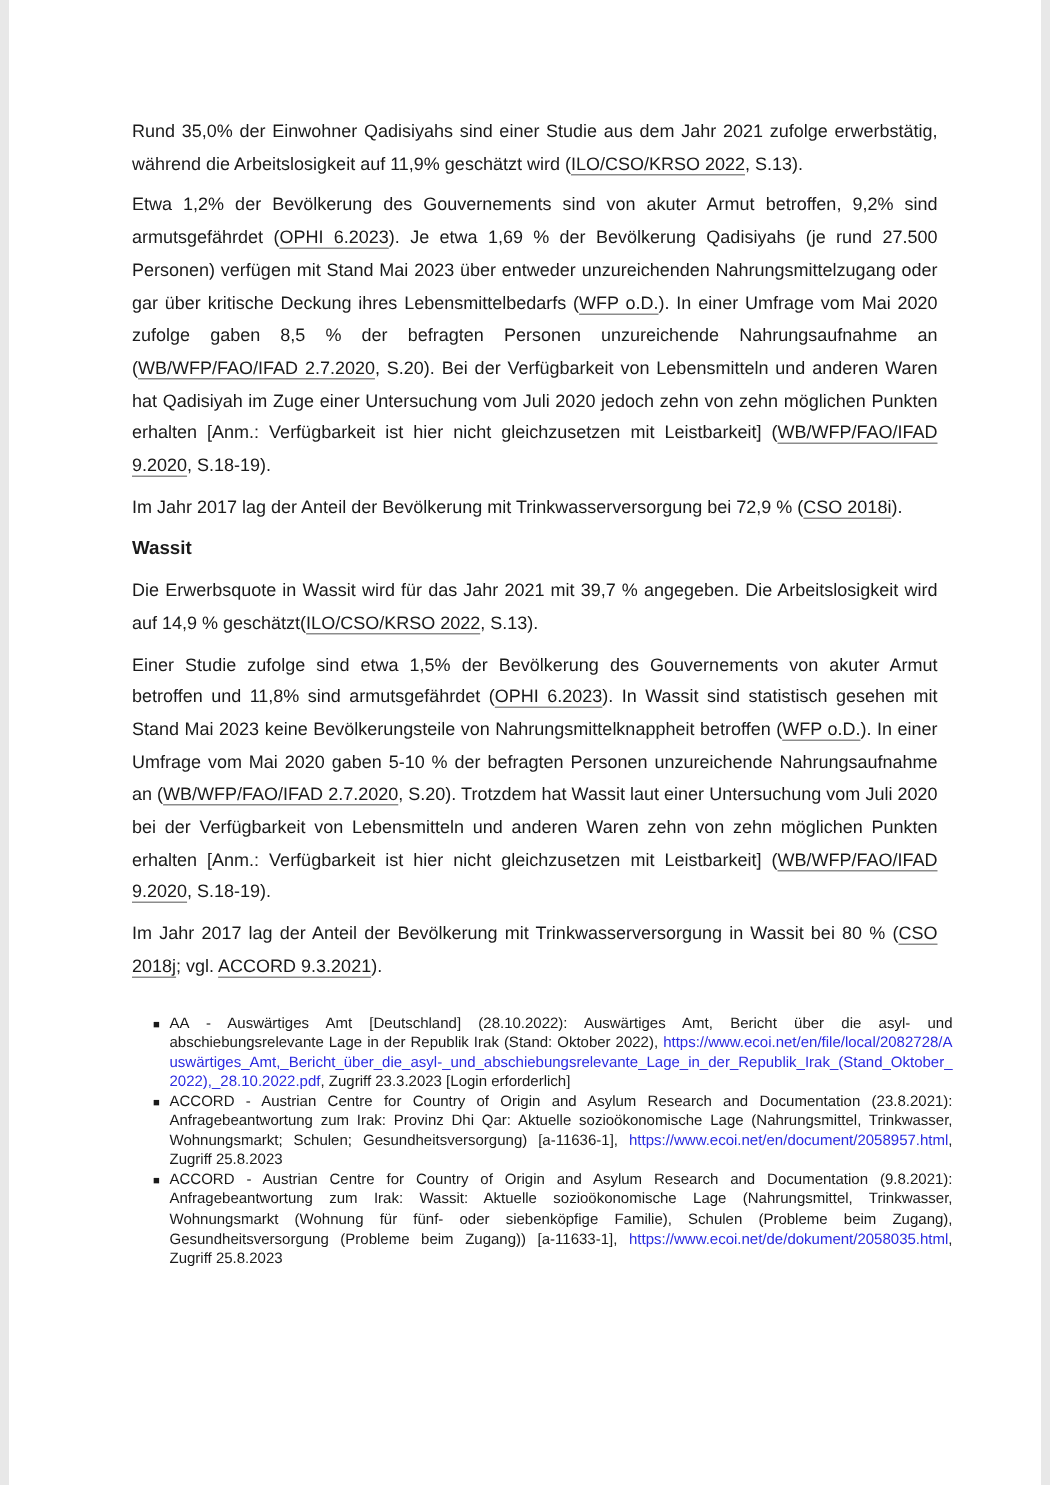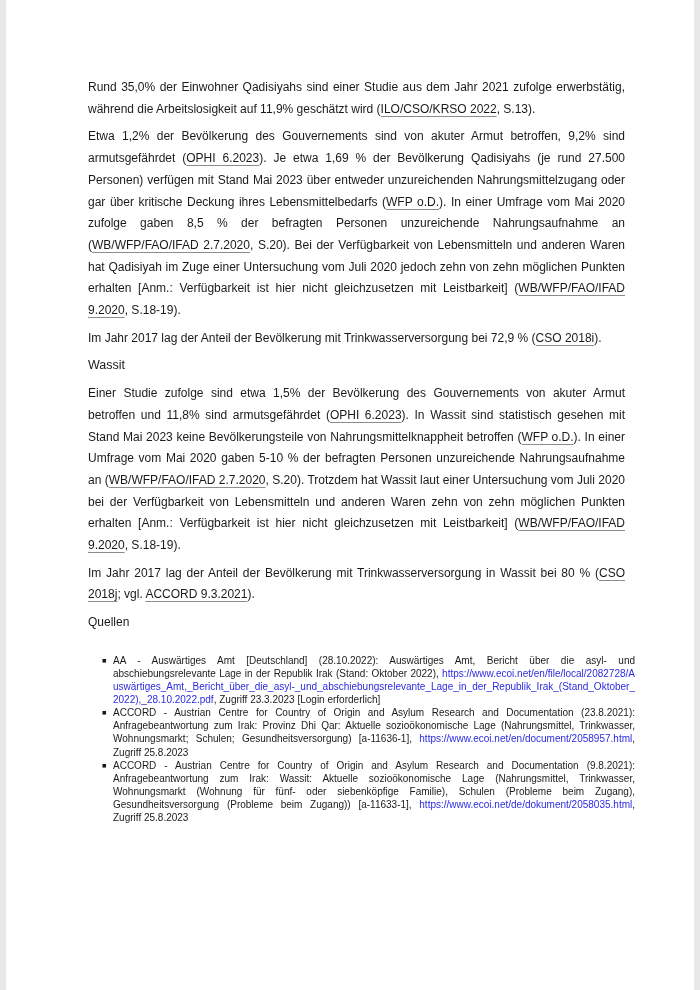--- a/index.html
+++ b/index.html
@@ -20,21 +20,21 @@
   .para {
     font-size:12px;
     line-height:21.7px;
     text-align:justify;
     margin:0 0 6px 0;
     hyphens:manual;
   }
   .section-heading {
     font-size:12.5px;
     line-height:21.7px;
-    font-weight:400;
+    font-weight:700;
     margin:0 0 6px 0;
   }
   .quellen-label {
     text-align:left;
     margin:0;
   }
   ul.sources {
     list-style:none;
     margin:20px 0 0 13px;
     padding:0;
@@ -81,23 +81,23 @@
 </head>
 <body>
 
 <div class="page">
   <div class="content">
     <div id="doc-blocks">
         <p class="para">Rund 35,0% der Einwohner Qadisiyahs sind einer Studie aus dem Jahr 2021 zufolge erwerbs­tätig, während die Arbeitslosigkeit auf 11,9% geschätzt wird (<a class="ref-link">ILO/CSO/KRSO 2022</a>, S.13).</p>
         <p class="para">Etwa 1,2% der Bevölkerung des Gouvernements sind von akuter Armut betroffen, 9,2% sind armutsgefährdet (<a class="ref-link">OPHI 6.2023</a>). Je etwa 1,69 % der Bevölkerung Qadisiyahs (je rund 27.500 Personen) verfügen mit Stand Mai 2023 über entweder unzureichenden Nahrungsmittelzugang oder gar über kritische Deckung ihres Lebensmittelbedarfs (<a class="ref-link">WFP o.D.</a>). In einer Umfrage vom Mai 2020 zufolge gaben 8,5 % der befragten Personen unzureichende Nahrungsaufnahme an (<a class="ref-link">WB/WFP/FAO/IFAD 2.7.2020</a>, S.20). Bei der Verfügbarkeit von Lebensmitteln und anderen Waren hat Qadisiyah im Zuge einer Untersuchung vom Juli 2020 jedoch zehn von zehn mögli­chen Punkten erhalten [Anm.: Verfügbarkeit ist hier nicht gleichzusetzen mit Leistbarkeit] (<a class="ref-link">WB/WFP/FAO/IFAD 9.2020</a>, S.18-19).</p>
         <p class="para">Im Jahr 2017 lag der Anteil der Bevölkerung mit Trinkwasserversorgung bei 72,9 % (<a class="ref-link">CSO 2018i</a>).</p>
         <h2 class="section-heading">Wassit</h2>
+        <p class="para">Die Erwerbsquote in Wassit wird für das Jahr 2021 mit 39,7 % angegeben. Die Arbeitslosigkeit wird auf 14,9 % geschätzt(<a class="ref-link">ILO/CSO/KRSO 2022</a>, S.13).</p>
         <p class="para">Einer Studie zufolge sind etwa 1,5% der Bevölkerung des Gouvernements von akuter Armut betroffen und 11,8% sind armutsgefährdet (<a class="ref-link">OPHI 6.2023</a>). In Wassit sind statistisch gesehen mit Stand Mai 2023 keine Bevölkerungsteile von Nahrungsmittelknappheit betroffen (<a class="ref-link">WFP o.D.</a>). In einer Umfrage vom Mai 2020 gaben 5-10 % der befragten Personen unzureichende Nah­rungsaufnahme an (<a class="ref-link">WB/WFP/FAO/IFAD 2.7.2020</a>, S.20). Trotzdem hat Wassit laut einer Un­tersuchung vom Juli 2020 bei der Verfügbarkeit von Lebensmitteln und anderen Waren zehn von zehn möglichen Punkten erhalten [Anm.: Verfügbarkeit ist hier nicht gleichzusetzen mit Leistbarkeit] (<a class="ref-link">WB/WFP/FAO/IFAD 9.2020</a>, S.18-19).</p>
         <p class="para">Im Jahr 2017 lag der Anteil der Bevölkerung mit Trinkwasserversorgung in Wassit bei 80 % (<a class="ref-link">CSO 2018j</a>; vgl. <a class="ref-link">ACCORD 9.3.2021</a>).</p>
-        <p class="para quellen-label">Quellen</p>
       </div>
     <ul class="sources" id="doc-sources">
         <li><span class="bullet">■</span>AA - Auswärtiges Amt [Deutschland] (28.10.2022): Auswärtiges Amt, Bericht über die asyl- und abschiebungsrelevante Lage in der Republik Irak (Stand: Oktober 2022), <a class="url-link">https://www.ecoi.net/en/file/local/2082728/Auswärtiges_Amt,_Bericht_über_die_asyl-_und_abschiebungsrelevante_Lage_in_der_Republik_Irak_(Stand_Oktober_2022),_28.10.2022.pdf</a>, Zugriff 23.3.2023 [Login erforderlich]</li>
         <li><span class="bullet">■</span>ACCORD - Austrian Centre for Country of Origin and Asylum Research and Documentation (23.8.2021): Anfragebeantwortung zum Irak: Provinz Dhi Qar: Aktuelle sozioökonomische Lage (Nahrungsmittel, Trinkwasser, Wohnungsmarkt; Schulen; Gesundheitsversorgung) [a-11636-1], <a class="url-link">https://www.ecoi.net/en/document/2058957.html</a>, Zugriff 25.8.2023</li>
         <li><span class="bullet">■</span>ACCORD - Austrian Centre for Country of Origin and Asylum Research and Documentation (9.8.2021): Anfragebeantwortung zum Irak: Wassit: Aktuelle sozioökonomische Lage (Nahrungs­mittel, Trinkwasser, Wohnungsmarkt (Wohnung für fünf- oder siebenköpfige Familie), Schu­len (Probleme beim Zugang), Gesundheitsversorgung (Probleme beim Zugang)) [a-11633-1], <a class="url-link">https://www.ecoi.net/de/dokument/2058035.html</a>, Zugriff 25.8.2023</li>
       </ul>
   </div>
 </div>
 
 </body></html>

